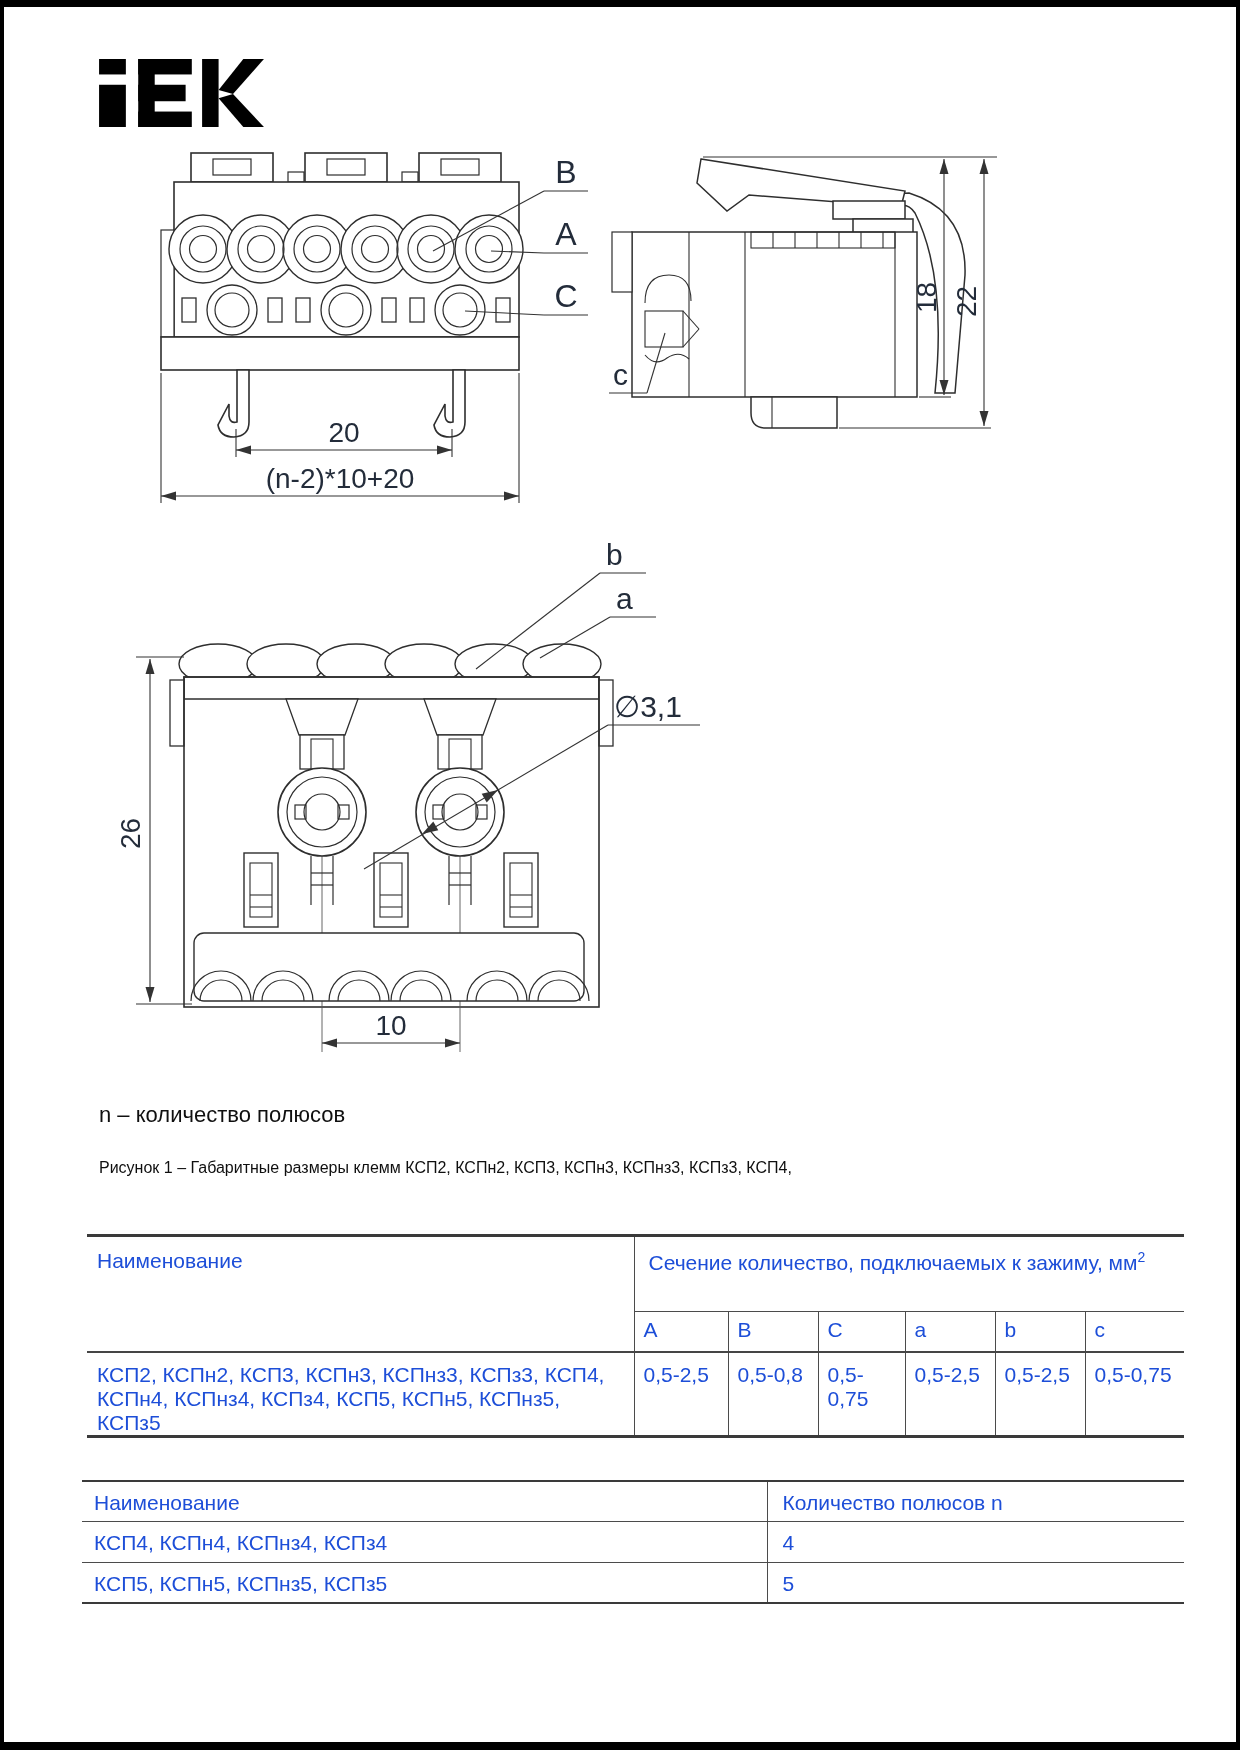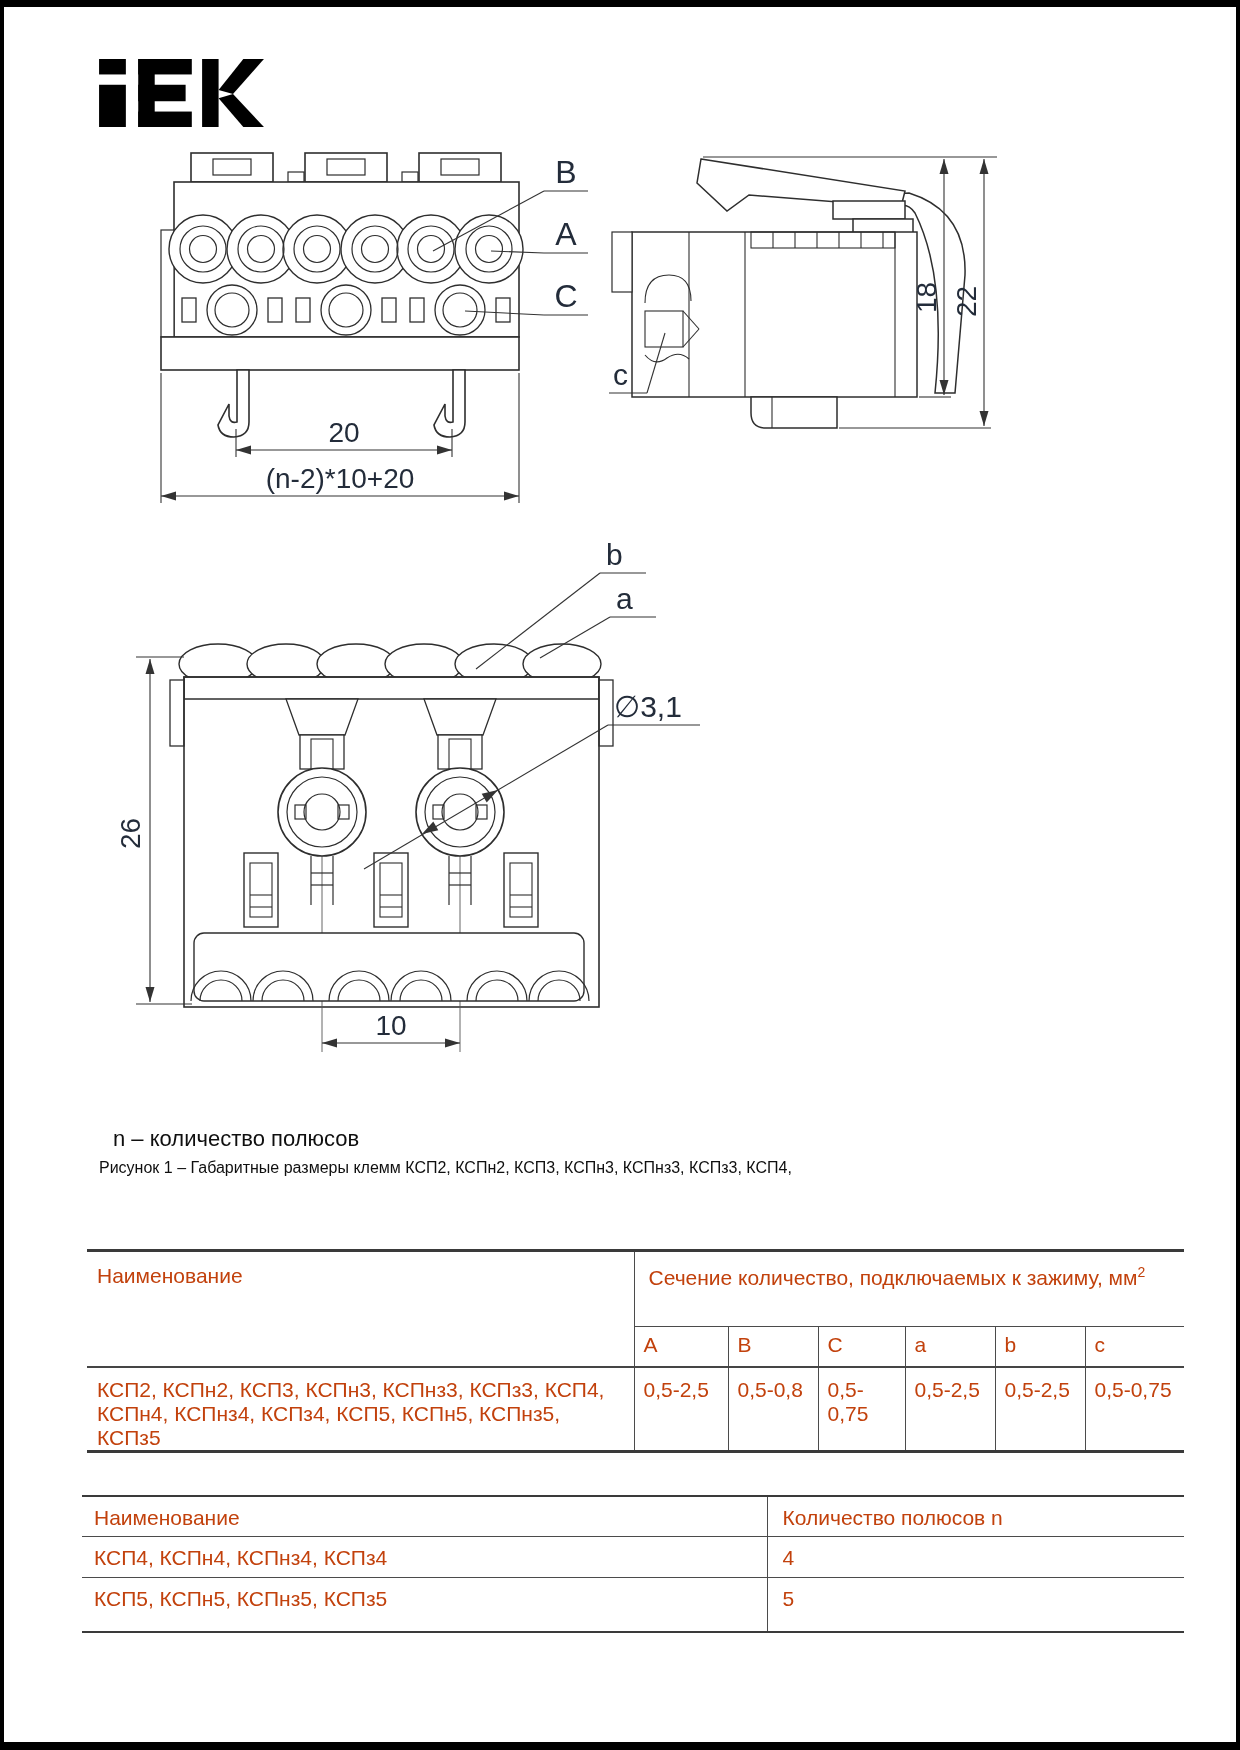--- a/index.html
+++ b/index.html
@@ -6,21 +6,21 @@
   .page{position:relative;width:1240px;height:1750px;box-sizing:border-box;background:#fff;
         border:4px solid #000;border-top-width:7px;border-bottom-width:8px;overflow:hidden;
         font-family:"Liberation Sans",sans-serif;color:#111;}
   .abs{position:absolute;}
   .sr{position:absolute;width:1px;height:1px;overflow:hidden;clip:rect(0 0 0 0);white-space:nowrap;}
   svg text{font-family:"Liberation Sans",sans-serif;fill:#232c3a;}
   .t28{font-size:28px;} .t30{font-size:30px;} .t32{font-size:32px;}
   .note{font-size:22px;color:#0f0f0f;}
   .cap{font-size:16px;color:#0f0f0f;line-height:30px;}
   
-  table{border-collapse:collapse;table-layout:fixed;font-size:21px;color:#c2410c;margin-top:15px;}
+  table{border-collapse:collapse;table-layout:fixed;font-size:21px;color:#1d4ed8;}
   td,th{font-weight:normal;text-align:left;vertical-align:top;padding:0;}
   .t1{border-top:3px solid #3a3a3a;border-bottom:3px solid #3a3a3a;}
   .t1 .name{padding:12px 10px 0 10px;}
   .t1 .sect{padding:12px 0 0 14px;border-bottom:1.5px solid #4b4b4b;}
   .t1 .vdiv{border-right:1.5px solid #4b4b4b;}
   .t1 .sub{border-left:1.5px solid #4b4b4b;border-bottom:2px solid #454545;padding:6px 0 0 9px;}
   .t1 .hname{border-right:1.5px solid #4b4b4b;border-bottom:2px solid #454545;}
   .t1 .val{border-left:1.5px solid #4b4b4b;padding:10px 0 0 9px;}
   .t1 .dname{padding:10px 10px 0 10px;line-height:24px;}
   .t2{border-top:2.5px solid #3a3a3a;border-bottom:2.5px solid #3a3a3a;}
@@ -316,21 +316,21 @@
       <line x1="494" y1="248" x2="250" y2="392" stroke="#333" stroke-width="1.1"></line>
       <polygon points="384,313 372.7,325.4 367.7,316.8" fill="#333"></polygon>
       <polygon points="308,357 324.3,353.2 319.3,344.6" fill="#333"></polygon>
     </g>
     <text class="t30" x="500" y="240">∅3,1</text>
 
     <line x1="208" y1="566" x2="346" y2="566" stroke="#333" stroke-width="1.1" fill="none" marker-start="url(#a3s)" marker-end="url(#a3e)"></line>
     <text class="t28" x="277" y="558" text-anchor="middle">10</text>
   </svg>
 
-  <div class="abs note" style="left:109px;top:1095px;margin-top:24px;">n – количество полюсов</div>
+  <div class="abs note" style="left:95px;top:1095px;">n – количество полюсов</div>
   <div class="abs cap" style="left:95px;top:1146px;width:1080px;">
     <div>Рисунок 1 – Габаритные размеры клемм КСП2, КСПн2, КСП3, КСПн3, КСПнз3, КСПз3, КСП4,</div>
   </div>
 
   <table class="t1 abs" style="left:83px;top:1227px;width:1097px;">
     <colgroup>
       <col style="width:547px">
         <col style="width:94px">
         <col style="width:90px">
         <col style="width:87px">
@@ -370,20 +370,20 @@
       </colgroup>
     <tbody>
       <tr style="height:40px;">
         <th class="c1">Наименование</th>
         <th class="c2">Количество полюсов n</th>
       </tr>
       <tr style="height:41px;">
         <td class="c1">КСП4, КСПн4, КСПнз4, КСПз4</td>
         <td class="c2">4</td>
       </tr>
-      <tr style="height:55px;">
+      <tr style="height:41px;">
         <td class="c1">КСП5, КСПн5, КСПнз5, КСПз5</td>
         <td class="c2">5</td>
       </tr>
     </tbody>
   </table>
 
 </div>
 
 </body></html>

